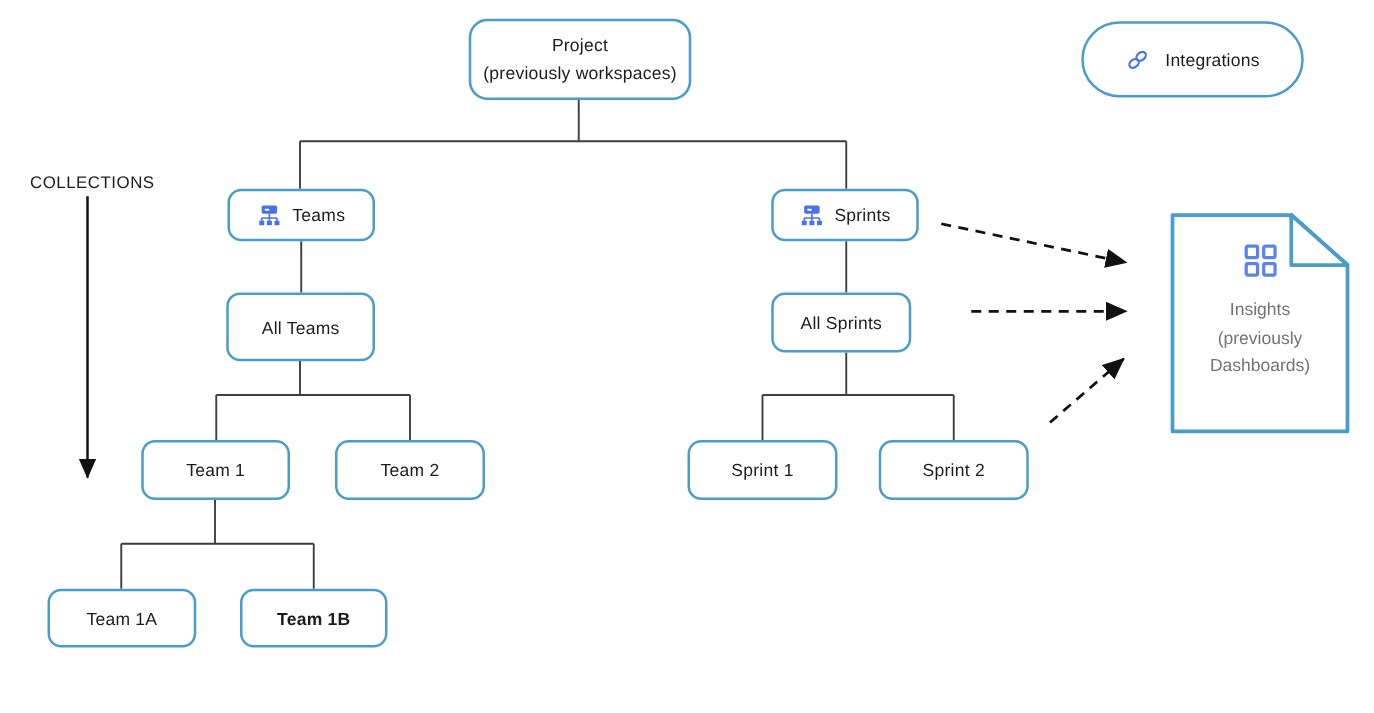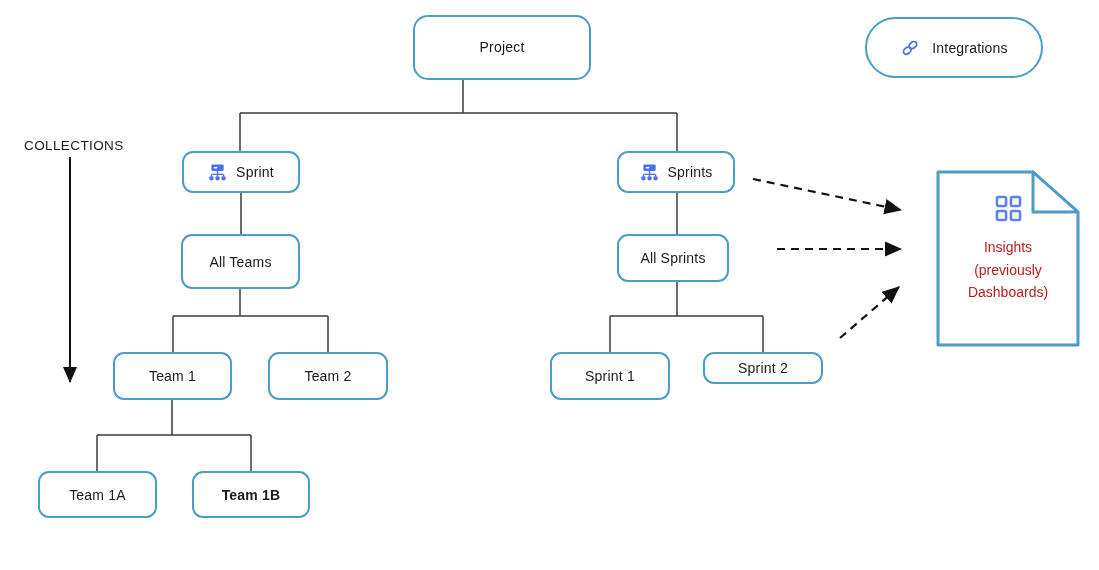--- a/index.html
+++ b/index.html
@@ -19,41 +19,41 @@
     border-radius:11px;
     display:flex;
     align-items:center;
     justify-content:center;
     gap:9px;
     font-size:14px;
     color:#1b1b1b;
     letter-spacing:.2px;
   }
   .node .icon{display:flex;align-items:center;}
-  #node-project{left:375px;top:15px;width:178px;height:65px;border-radius:15px;flex-direction:column;gap:1px;line-height:1.5;margin-left:38px;}
+  #node-project{left:375px;top:15px;width:178px;height:65px;border-radius:15px;flex-direction:column;gap:1px;line-height:1.5;}
   #node-teams{left:182px;top:151px;width:118px;height:42px;}
   #node-sprints{left:617px;top:151px;width:118px;height:42px;}
   #node-all-teams{left:181px;top:234px;width:119px;height:55px;}
   #node-all-sprints{left:617px;top:234px;width:112px;height:48px;}
   #node-team-1{left:113px;top:352px;width:119px;height:48px;}
   #node-team-2{left:268px;top:352px;width:120px;height:48px;}
   #node-team-1a{left:38px;top:471px;width:119px;height:47px;}
   #node-team-1b{left:192px;top:471px;width:118px;height:47px;font-weight:bold;}
   #node-sprint-1{left:550px;top:352px;width:120px;height:48px;}
-  #node-sprint-2{left:703px;top:352px;width:120px;height:32px;}
+  #node-sprint-2{left:703px;top:352px;width:120px;height:48px;}
   #node-integrations{left:865px;top:17px;width:178px;height:61px;border-radius:31px;gap:12px;}
   #collections-label{
     position:absolute;left:24px;top:138px;
     font-size:13.5px;color:#1b1b1b;letter-spacing:.4px;
   }
   #insights-content{
     position:absolute;left:938px;top:172px;width:140px;height:173px;
     display:flex;flex-direction:column;align-items:center;
     padding-top:23px;box-sizing:border-box;
-    font-size:14px;color:#b91c1c;line-height:1.6;
+    font-size:14px;color:#737373;line-height:1.6;
   }
   #insights-content .icon{margin-bottom:8px;}
 </style>
 </head>
 <body>
 
 <div class="canvas">
 
   <svg class="wires" xmlns="http://www.w3.org/2000/svg" width="1099" height="570" viewBox="0 0 1099 570">
     <defs>
@@ -78,34 +78,35 @@
     <g>
       <path d="M938,172 H1033 L1078,212 V345 H938 Z" fill="#ffffff" stroke="#4A9CC9" stroke-width="3" stroke-linejoin="round"></path>
       <path d="M1033,172 V212 H1078 Z" fill="#ffffff" stroke="#4A9CC9" stroke-width="3" stroke-linejoin="round"></path>
     </g>
   </svg>
 
   <div id="collections-label">COLLECTIONS</div>
 
   <div class="node" id="node-project">
     <div>Project</div>
+    <div>(previously workspaces)</div>
   </div>
 
   <div class="node" id="node-teams">
     <span class="icon">
       <svg width="19" height="19" viewBox="0 0 20 20">
         <rect x="3.5" y="1.5" width="13" height="7" rx="1.5" fill="#4a71e8"></rect>
         <rect x="6" y="4.3" width="4" height="1.6" rx="0.8" fill="#ffffff"></rect>
         <path d="M10,8.5 V12 M3.6,12 H16.4 M3.6,12 V14 M10,12 V14 M16.4,12 V14" stroke="#4a71e8" stroke-width="1.4" fill="none"></path>
         <rect x="1.5" y="14" width="4.2" height="4.2" rx="1" fill="#4a71e8"></rect>
         <rect x="7.9" y="14" width="4.2" height="4.2" rx="1" fill="#4a71e8"></rect>
         <rect x="14.3" y="14" width="4.2" height="4.2" rx="1" fill="#4a71e8"></rect>
       </svg>
     </span>
-    <span>Sprint</span>
+    <span>Teams</span>
   </div>
 
   <div class="node" id="node-all-teams">
     <span>All Teams</span>
   </div>
   <div class="node" id="node-team-1">
     <span>Team 1</span>
   </div>
   <div class="node" id="node-team-2">
     <span>Team 2</span>

